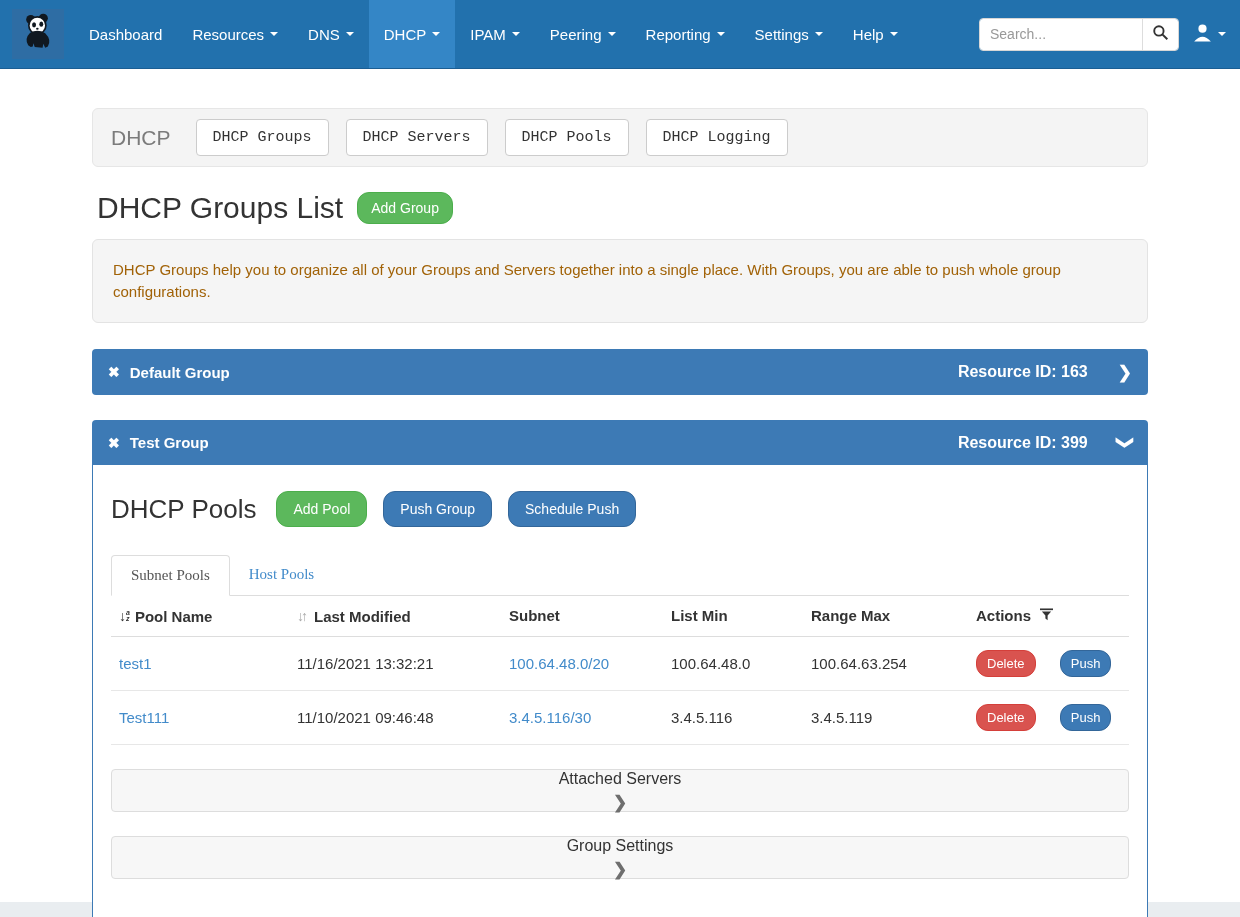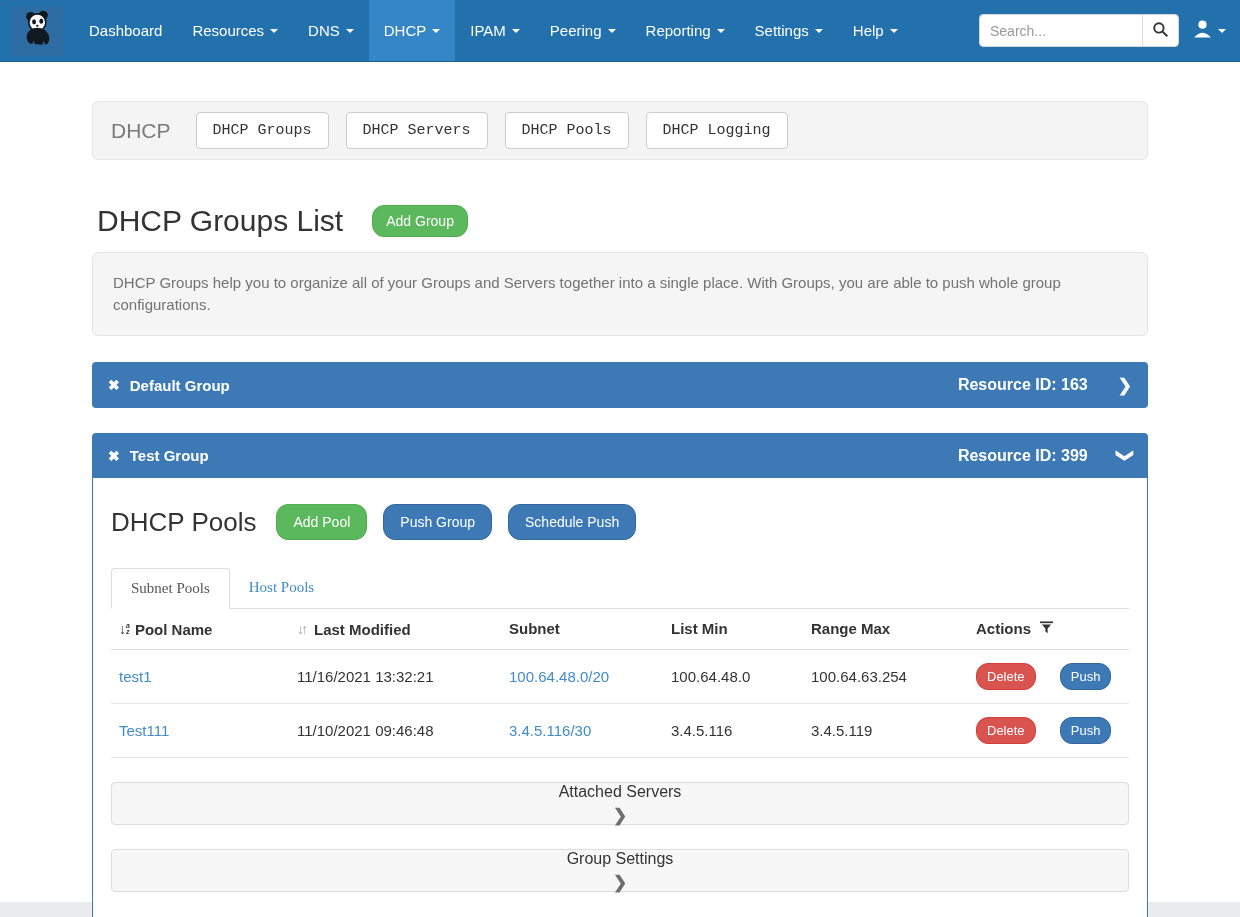--- a/index.html
+++ b/index.html
@@ -6,21 +6,21 @@
   html { background:#e9edf0; }
   body {
     width: 1240px; height: 917px; overflow: hidden;
     font-family: "Liberation Sans", sans-serif;
     background: #e9edf0; color: #333;
   }
   .app { background: #fff; height: 902px; }
 
   
   .navbar {
-    height: 62px; background: #2271ad; display: flex; align-items: stretch;
+    height: 69px; background: #2271ad; display: flex; align-items: stretch;
     border-bottom: 1px solid #1b5e93;
   }
   .logo-box {
     width: 52px; height: 50px; margin: 4px 10px 4px 12px; background: #2e6da4;
     display: flex; align-items: center; justify-content: center; align-self: center;
   }
   .nav-items { display: flex; align-items: stretch; }
   .nav-item {
     display: flex; align-items: center; padding: 0 15px; color: #fff;
     font-size: 15px; cursor: pointer; white-space: nowrap;
@@ -50,33 +50,33 @@
   .breadcrumb-panel {
     margin-top: 39px; background: #f4f4f4; border: 1px solid #e6e6e6; border-radius: 6px;
     padding: 10px 18px; display: flex; align-items: center; gap: 17px;
   }
   .breadcrumb-title { color: #7b7b7b; font-size: 21px; margin-right: 8px; }
   .bc-btn {
     background: #fff; border: 1px solid #ccc; border-radius: 4px; padding: 9px 16px;
     font-size: 15px; color: #333; cursor: pointer; font-family: Liberation Mono, monospace;
   }
 
-  .title-row { margin-top: 44px; display: flex; align-items: center; gap: 29px; padding-left: 5px; }
+  .title-row { margin-top: 24px; display: flex; align-items: center; gap: 14px; padding-left: 5px; }
   .page-title { font-size: 30px; font-weight: 400; color: #333; }
   .btn { border-radius: 12px; cursor: pointer; color: #fff; font-family: "Liberation Sans", sans-serif; border: 1px solid transparent; }
   .btn-green { background: #5cb85c; border-color: #4cae4c; }
   .btn-blue  { background: #3d7ab5; border-color: #336699; }
   .btn-red   { background: #d9534f; border-color: #d43f3a; }
   .btn-md { font-size: 14px; padding: 7px 13px; }
   .btn-lg { font-size: 14px; padding: 9px 16px; }
   .btn-sm { font-size: 13px; padding: 5px 10px; }
 
   .description-panel {
     margin-top: 14px; background: #f5f5f5; border: 1px solid #e3e3e3; border-radius: 6px;
-    padding: 19px 20px; font-size: 15px; line-height: 22px; color: #737373;
+    padding: 19px 20px; font-size: 15px; line-height: 22px; color: #a16207;
   }
 
   .group-bar {
     margin-top: 26px; height: 46px; background: #3d7ab5; border-radius: 4px;
     display: flex; align-items: center; justify-content: space-between;
     padding: 0 16px; color: #fff; cursor: pointer;
   }
   .group-bar.header-open { margin-top: 25px; height: 45px; border-radius: 4px 4px 0 0; }
   .group-left { display: flex; align-items: center; gap: 10px; font-size: 15px; font-weight: 600; }
   .group-right { display: flex; align-items: center; gap: 30px; font-size: 16px; font-weight: 600; }

